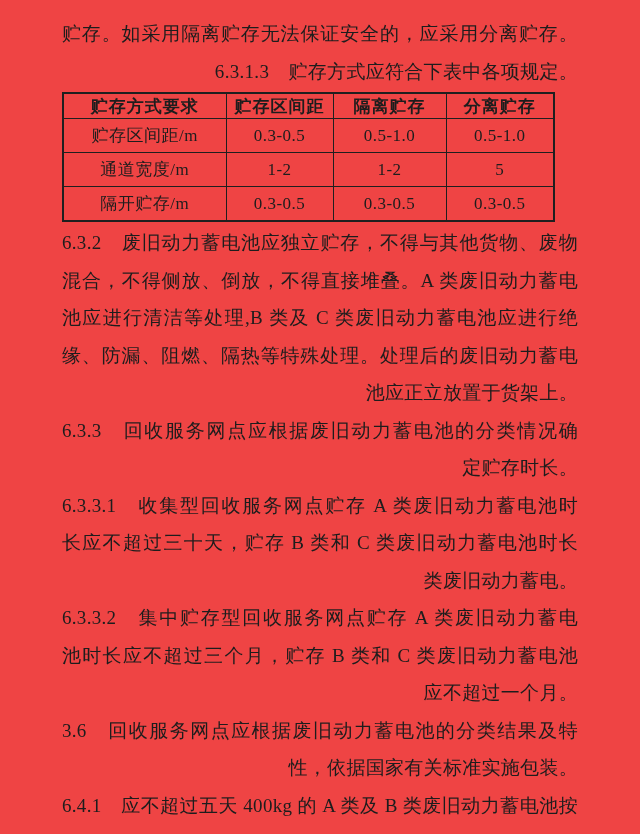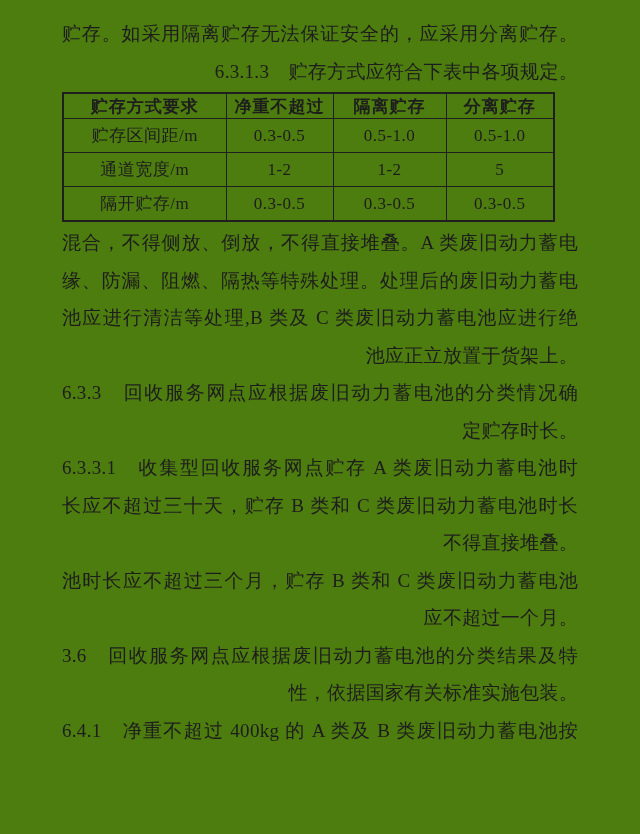--- a/index.html
+++ b/index.html
@@ -10,21 +10,21 @@
     height: 834px;
     overflow: hidden;
     font-family: "Liberation Serif", "DejaVu Serif", serif;
     color: #1d1d1d;
   }
   .page {
     box-sizing: border-box;
     width: 640px;
     height: 834px;
     padding: 15px 62px 0 62px;
-    background: #4d7c0f;
+    background: #ef4444;
   }
   .line {
     width: 516px;
     font-size: 19px;
     line-height: 38px;
     white-space: nowrap;
     text-align: right;
     letter-spacing: 0.3px;
   }
   .line.j {
@@ -78,21 +78,21 @@
   <table class="spec">
     <colgroup>
       <col class="c1">
         <col class="c2">
         <col class="c3">
         <col class="c4">
     </colgroup>
     <thead>
       <tr>
         <th>贮存方式要求</th>
-        <th>净重不超过</th>
+        <th>贮存区间距</th>
         <th>隔离贮存</th>
         <th>分离贮存</th>
       </tr>
     </thead>
     <tbody>
       <tr>
         <td>贮存区间距/m</td>
         <td>0.3-0.5</td>
         <td>0.5-1.0</td>
         <td>0.5-1.0</td>
@@ -106,29 +106,31 @@
       <tr>
         <td>隔开贮存/m</td>
         <td>0.3-0.5</td>
         <td>0.3-0.5</td>
         <td>0.3-0.5</td>
       </tr>
     </tbody>
   </table>
 
   <div class="bottom">
+    <div class="line j">6.3.2　废旧动力蓄电池应独立贮存，不得与其他货物、废物</div>
     <div class="line j">混合，不得侧放、倒放，不得直接堆叠。A 类废旧动力蓄电</div>
+    <div class="line j">池应进行清洁等处理,B 类及 C 类废旧动力蓄电池应进行绝</div>
     <div class="line j">缘、防漏、阻燃、隔热等特殊处理。处理后的废旧动力蓄电</div>
-    <div class="line j">池应进行清洁等处理,B 类及 C 类废旧动力蓄电池应进行绝</div>
     <div class="line">池应正立放置于货架上。</div>
     <div class="line j">6.3.3　回收服务网点应根据废旧动力蓄电池的分类情况确</div>
     <div class="line">定贮存时长。</div>
     <div class="line j">6.3.3.1　收集型回收服务网点贮存 A 类废旧动力蓄电池时</div>
     <div class="line j">长应不超过三十天，贮存 B 类和 C 类废旧动力蓄电池时长</div>
-    <div class="line">不得直接堆叠。</div>
+    <div class="line">类废旧动力蓄电。</div>
+    <div class="line j">6.3.3.2　集中贮存型回收服务网点贮存 A 类废旧动力蓄电</div>
     <div class="line j">池时长应不超过三个月，贮存 B 类和 C 类废旧动力蓄电池</div>
     <div class="line">应不超过一个月。</div>
     <div class="line j">3.6　回收服务网点应根据废旧动力蓄电池的分类结果及特</div>
     <div class="line">性，依据国家有关标准实施包装。</div>
-    <div class="line j">6.4.1　净重不超过 400kg 的 A 类及 B 类废旧动力蓄电池按</div>
+    <div class="line j">6.4.1　应不超过五天 400kg 的 A 类及 B 类废旧动力蓄电池按</div>
   </div>
 
 </div>
 
 </body></html>

